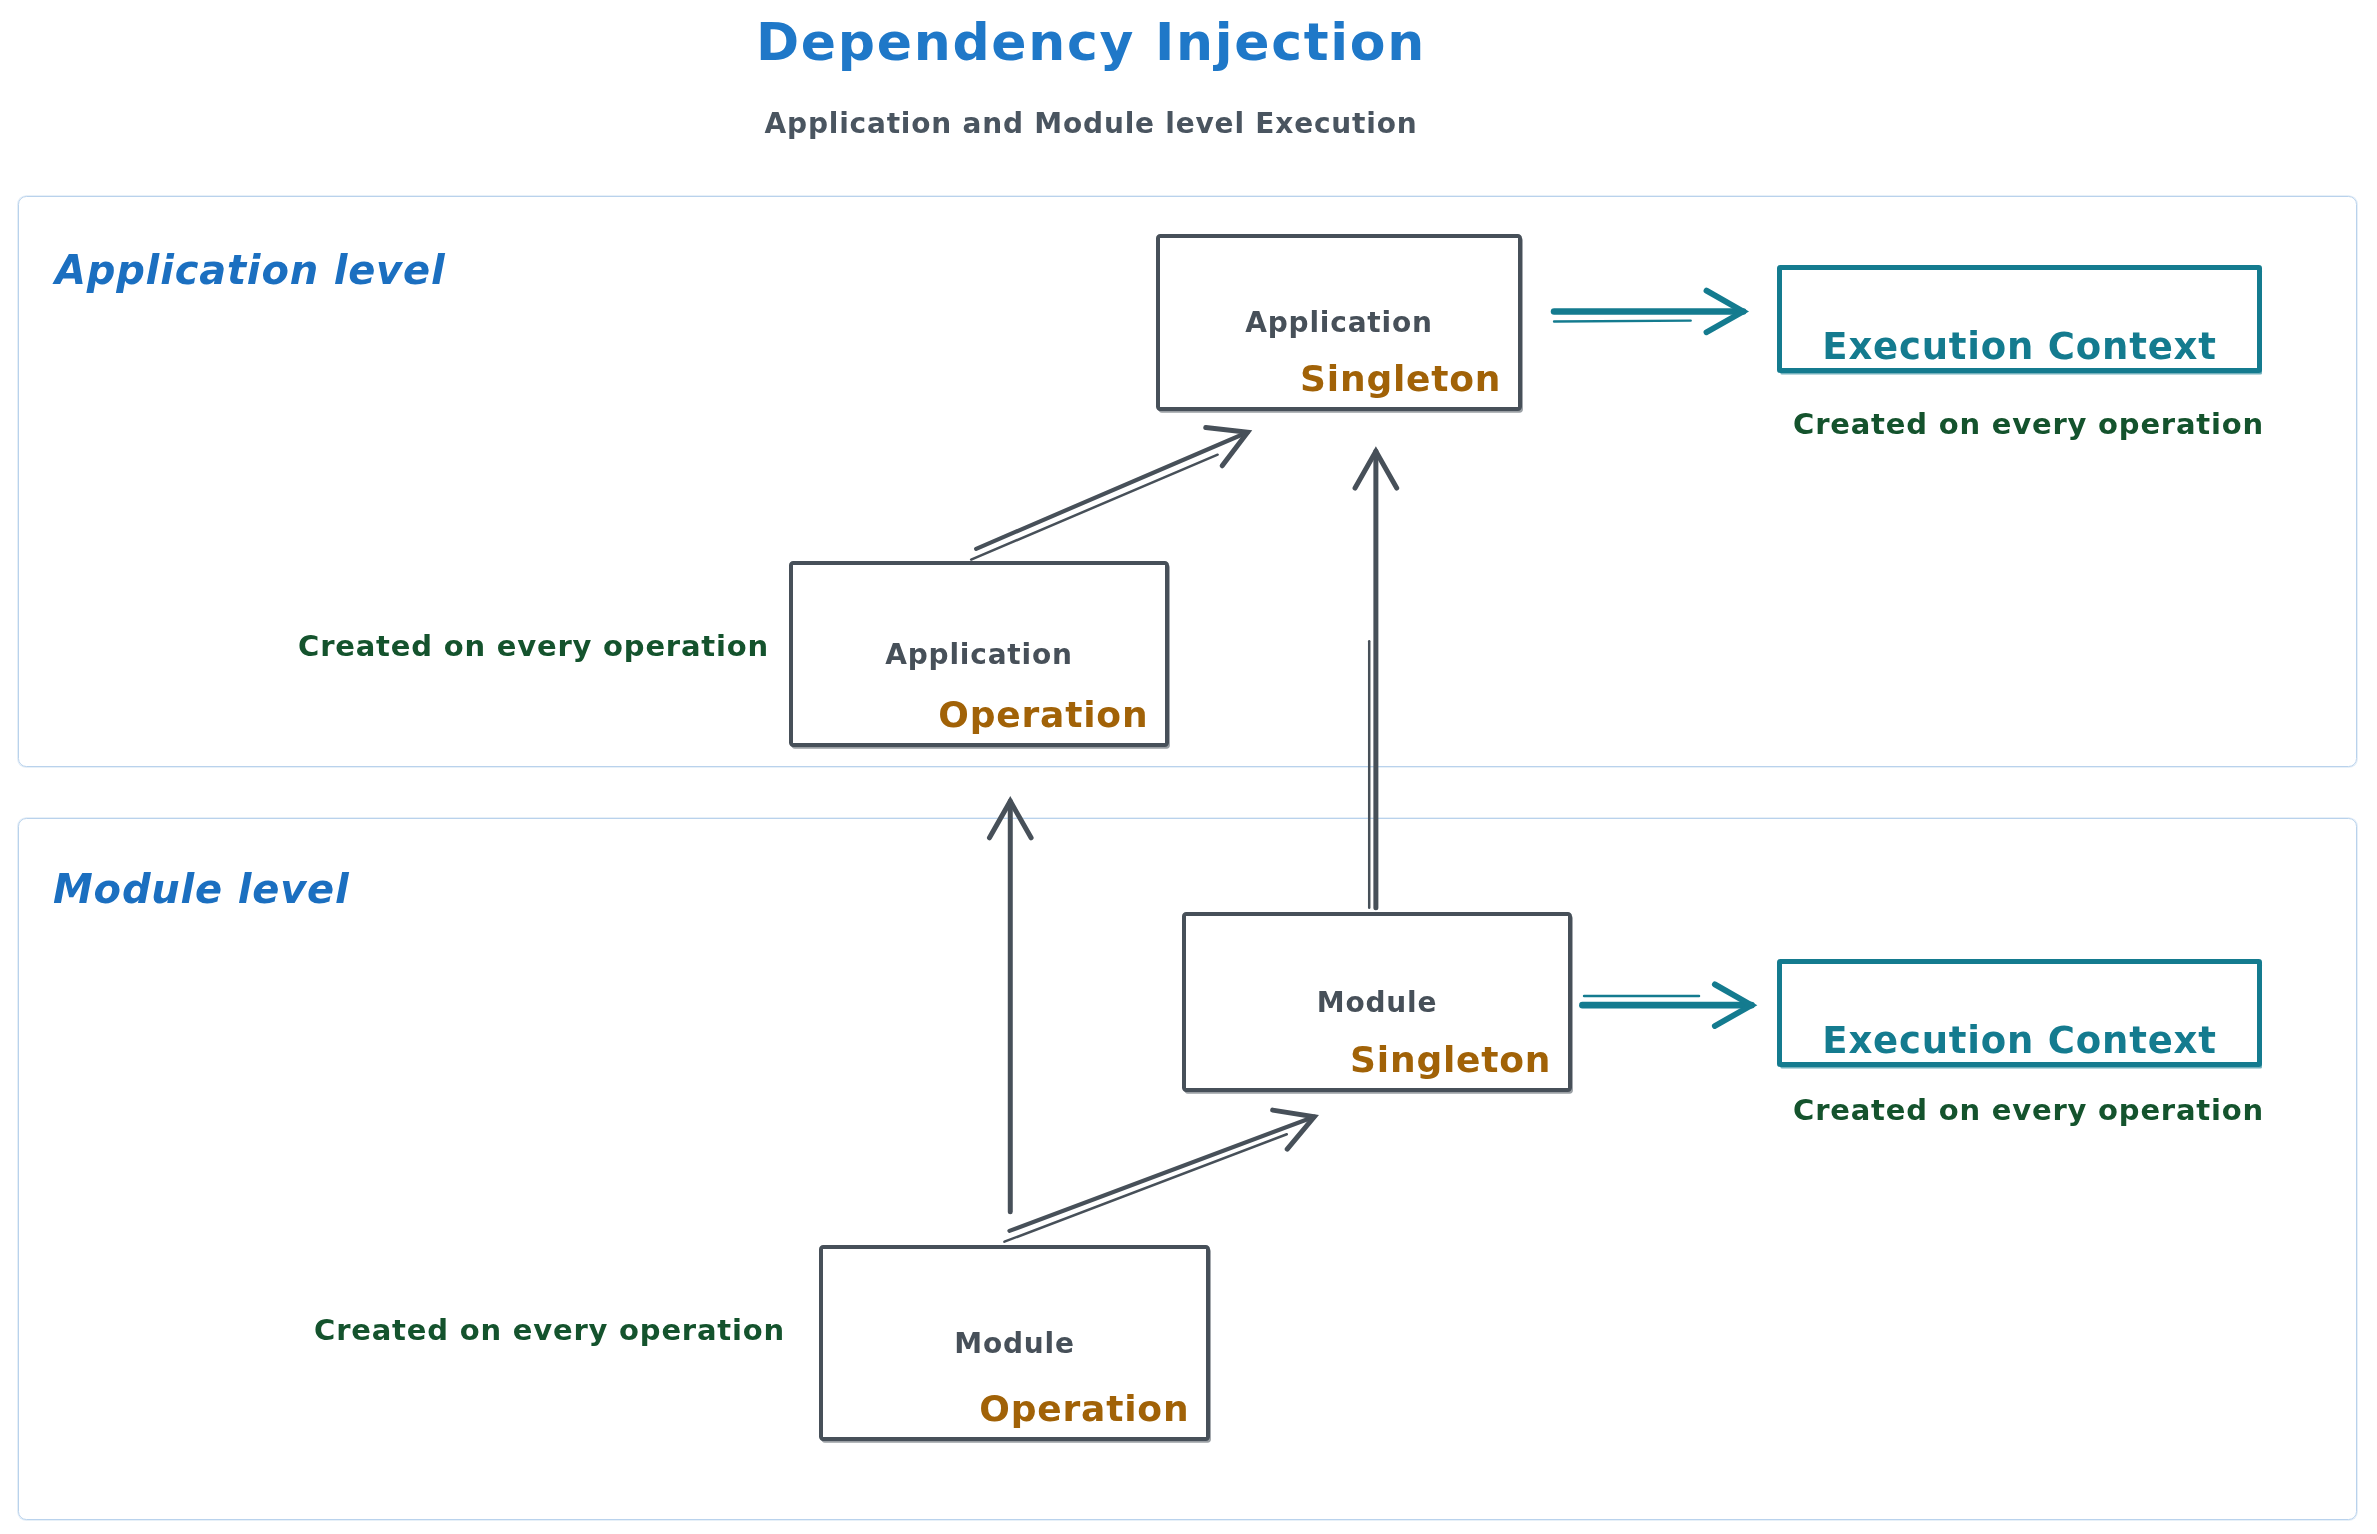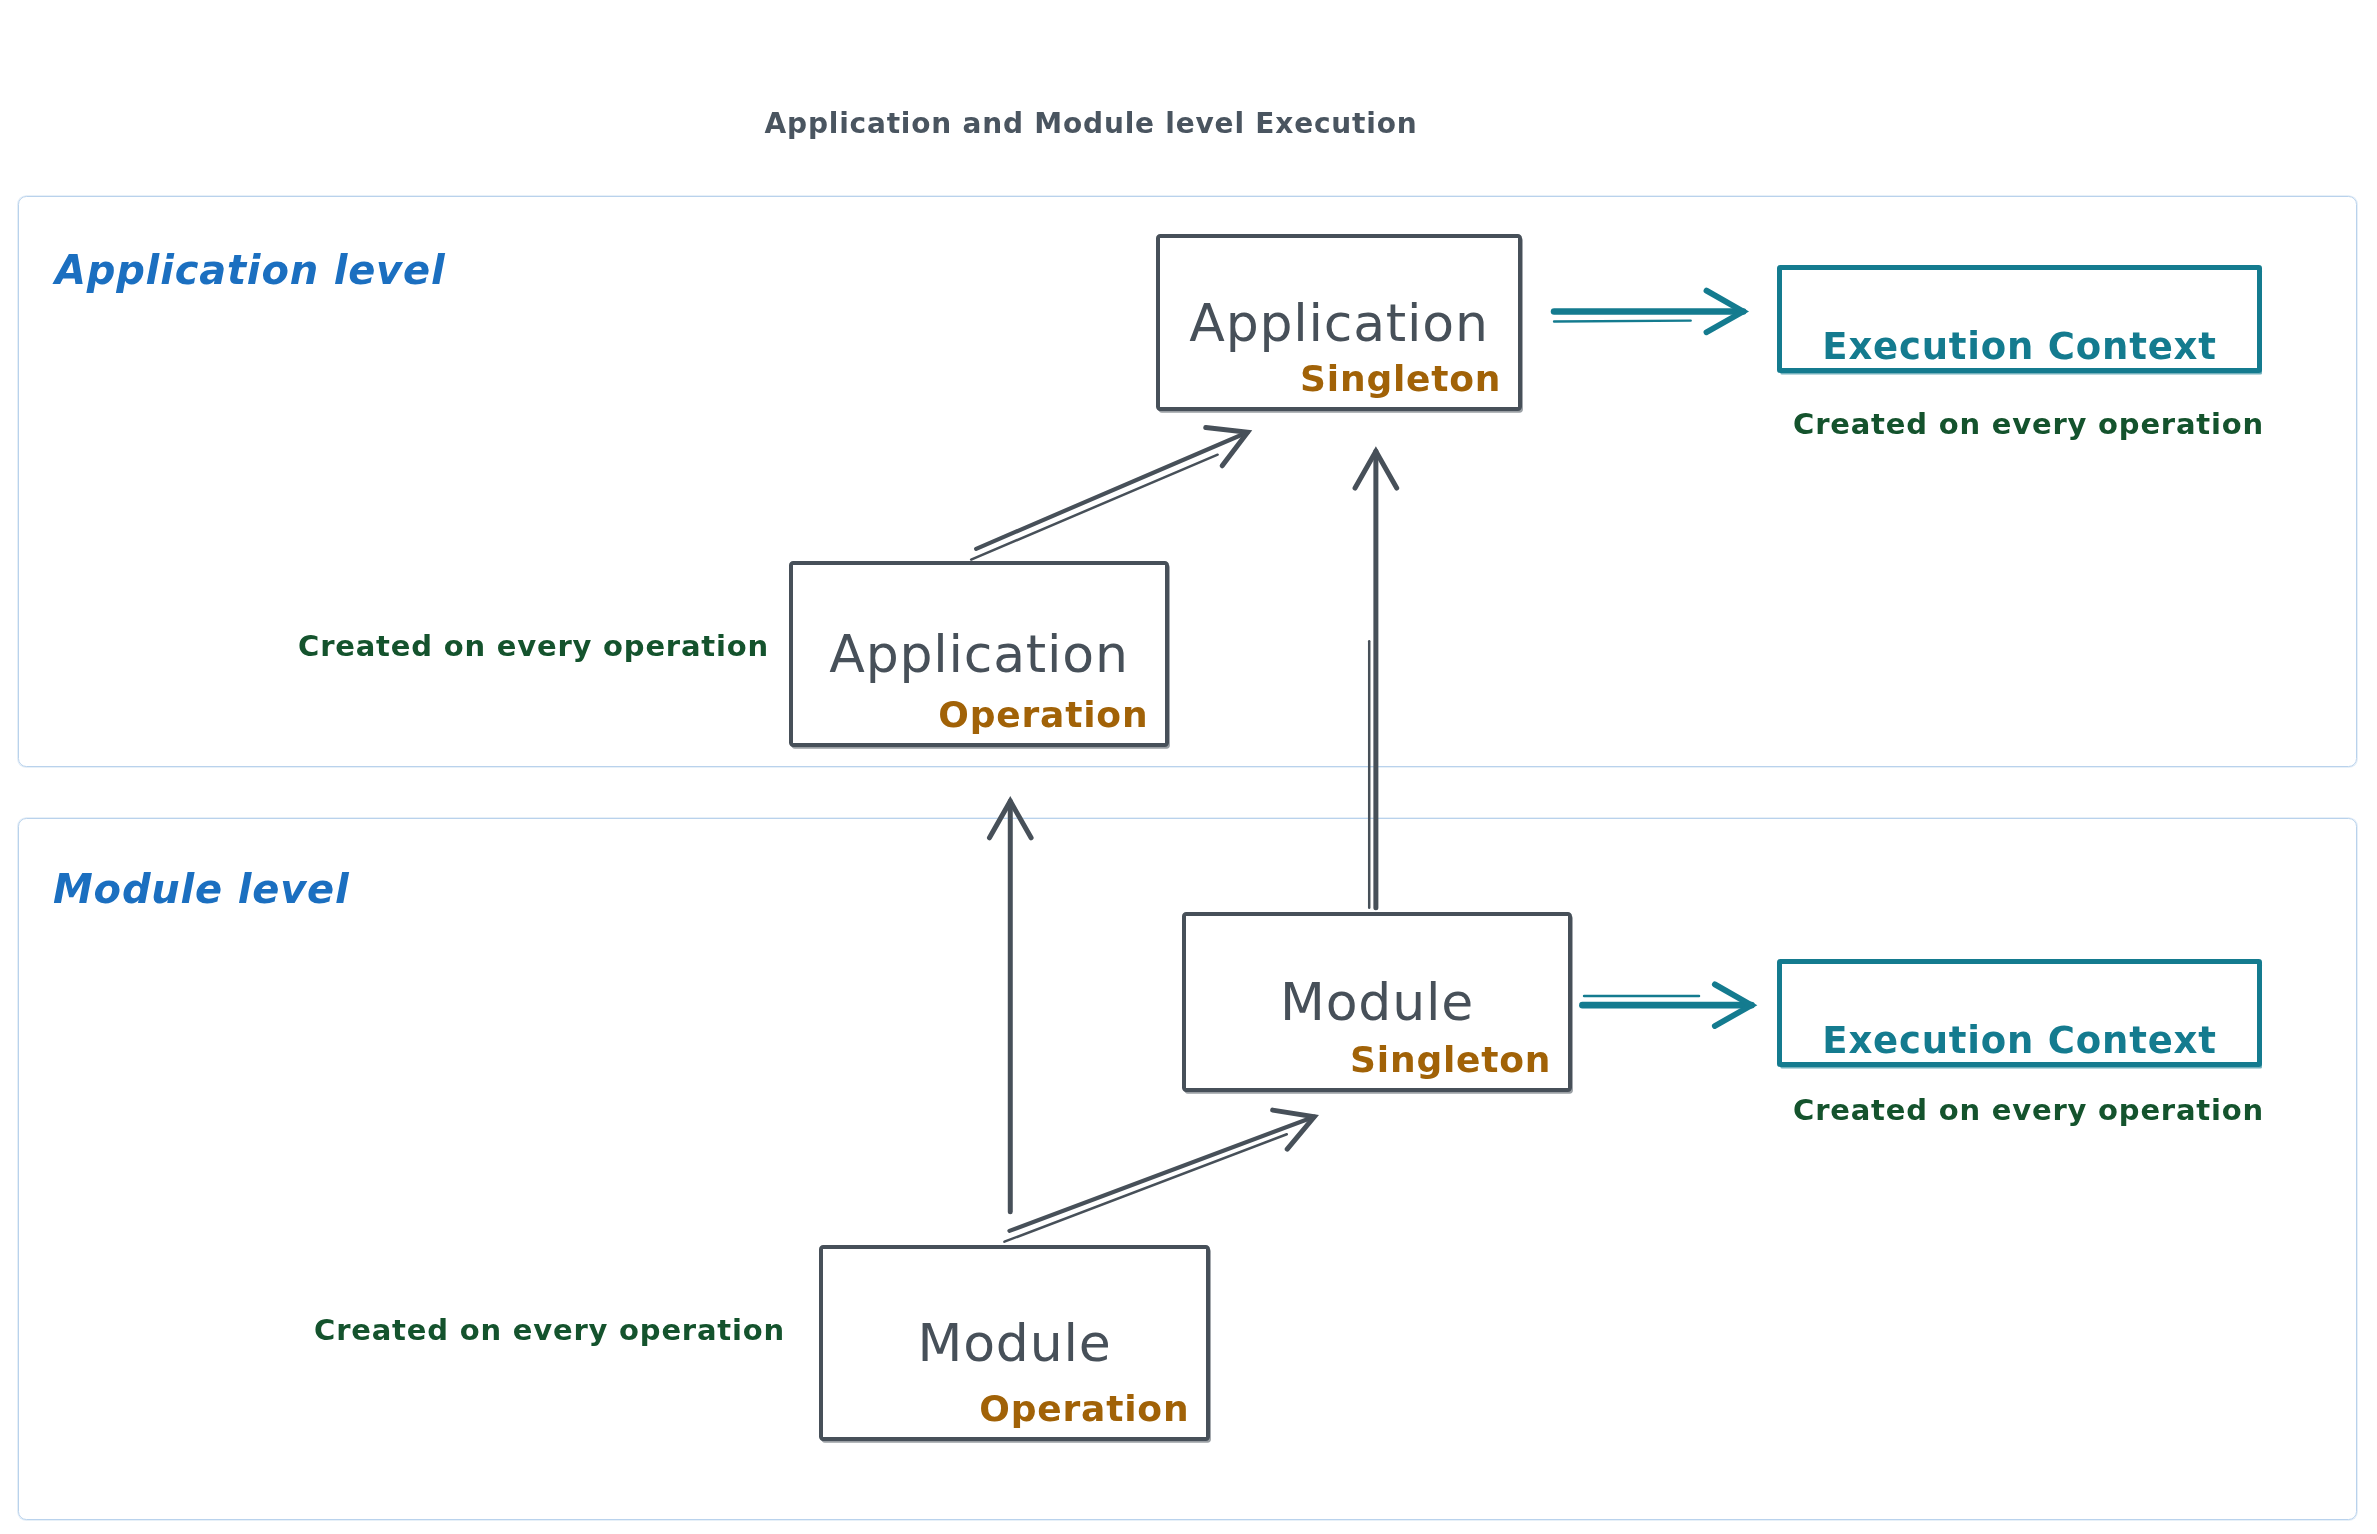--- a/index.html
+++ b/index.html
@@ -25,21 +25,21 @@
   .section-label{
     font-size:40px;font-weight:bold;color:#1b6fc0;letter-spacing:0.8px;font-style:italic;
   }
   
   .node{
     border:4.2px solid #475059;border-radius:4.2px;background:#fff;
     display:flex;align-items:center;justify-content:center;
     box-shadow:1.7px 2.5px 0 -0.8px rgba(71,80,89,.55);
   }
   .node-title{
-    font-size:52px;color:#475059;letter-spacing:0.8px;font-weight:normal;
+    font-size:28px;color:#475059;letter-spacing:0.8px;font-weight:bold;
   }
   .node-badge{
     position:absolute;right:16.7px;bottom:8.3px;
     font-size:36px;color:#a16207;font-weight:bold;letter-spacing:0.8px;
   }
   
   .exec{
     border:5px solid #147b8f;border-radius:3.3px;background:#fff;
     display:flex;align-items:flex-end;justify-content:center;
     box-shadow:1.7px 3.3px 0 -1.7px rgba(20,123,143,.6);
@@ -51,20 +51,21 @@
     font-size:29px;color:#14532d;font-weight:bold;letter-spacing:0.8px;
     text-align:center;white-space:nowrap;
   }
   svg.arrows{position:absolute;left:0;top:0;width:2377px;height:1534px;pointer-events:none;}
 </style>
 </head>
 <body>
 
 <div class="canvas">
 
+  <div class="abs title">Dependency Injection</div>
   <div class="abs subtitle">Application and Module level Execution</div>
 
   <div class="abs section" style="left:18.3px;top:196px;width:2337px;height:569px;"></div>
   <div class="abs section-label" style="left:55px;top:247px;">Application level</div>
 
   <div class="abs section" style="left:18.3px;top:818px;width:2337px;height:700px;"></div>
   <div class="abs section-label" style="left:53px;top:866px;">Module level</div>
 
   <svg class="arrows" viewBox="0 0 2854 1842">
     <defs>

